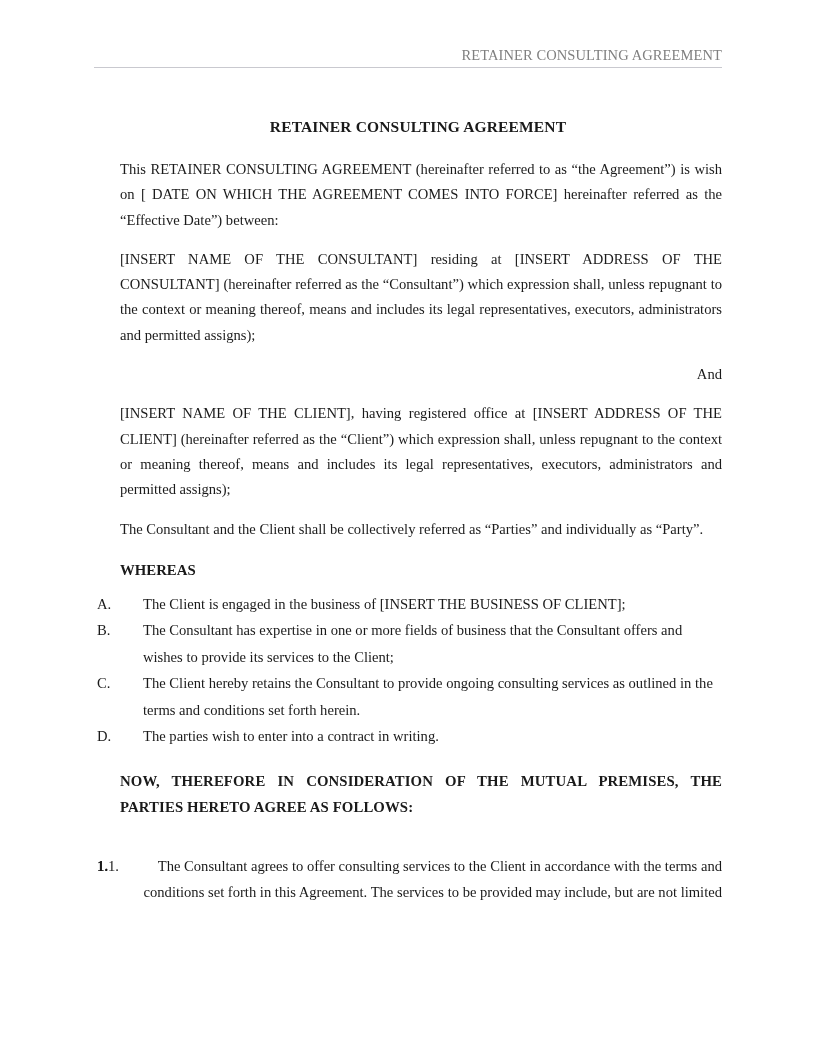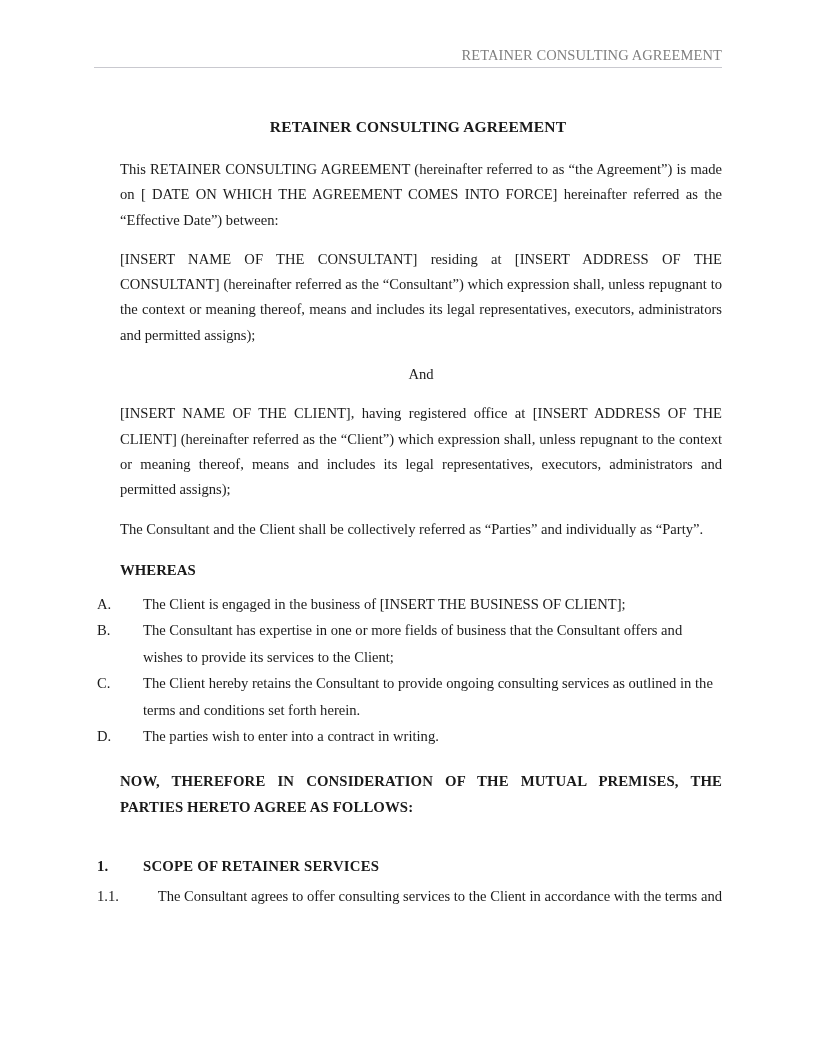--- a/index.html
+++ b/index.html
@@ -61,21 +61,21 @@
   p.para {
     margin: 0 0 14px 0;
     padding: 0 0 0 26px;
     font-size: 14.6px;
     line-height: 25.3px;
     text-align: justify;
     text-justify: inter-word;
     color: #1b1b1b;
   }
   p.para.last-left {
-    text-align: center;
+    text-align: right;
   }
   p.para.nowrap-line {
     text-align: left;
     white-space: nowrap;
   }
 
   .whereas {
     margin: 16px 0 8px 0;
     padding: 0 0 0 26px;
     font-weight: bold;
@@ -171,21 +171,21 @@
 
   <div class="header">
     <div class="header-title">RETAINER CONSULTING AGREEMENT</div>
     <div class="header-rule"></div>
   </div>
 
   <div class="body">
 
     <div class="doc-title">RETAINER CONSULTING AGREEMENT</div>
 
-    <p class="para">This RETAINER CONSULTING AGREEMENT (hereinafter referred to as “the Agreement”) is made on [ DATE ON WHICH THE AGREEMENT COMES INTO FORCE] hereinafter referred as the “Effective Date”) between:</p>
+    <p class="para">This RETAINER CONSULTING AGREEMENT (hereinafter referred to as “the Agreement”) is wish on [ DATE ON WHICH THE AGREEMENT COMES INTO FORCE] hereinafter referred as the “Effective Date”) between:</p>
 
     <p class="para">[INSERT NAME OF THE CONSULTANT] residing at [INSERT ADDRESS OF THE CONSULTANT] (hereinafter referred as the “Consultant”) which expression shall, unless repugnant to the context or meaning thereof, means and includes its legal representatives, executors, administrators and permitted assigns);</p>
 
     <p class="para last-left">And</p>
 
     <p class="para">[INSERT NAME OF THE CLIENT], having registered office at [INSERT ADDRESS OF THE CLIENT] (hereinafter referred as the “Client”) which expression shall, unless repugnant to the context or meaning thereof, means and includes its legal representatives, executors, administrators and permitted assigns);</p>
 
     <p class="para nowrap-line">The Consultant and the Client shall be collectively referred as “Parties” and individually as “Party”.</p>
 
     <div class="whereas">WHEREAS</div>
@@ -206,21 +206,20 @@
       <li>
         <span class="marker">D.</span>
         <span>The parties wish to enter into a contract in writing.</span>
       </li>
     </ul>
 
     <p class="bold-block">NOW, THEREFORE IN CONSIDERATION OF THE MUTUAL PREMISES, THE PARTIES HERETO AGREE AS FOLLOWS:</p>
 
     <div class="section-row section-heading">
       <span class="num">1.</span>
-      <span>SCOPE OF RETAINER SERVICES</span>
     </div>
 
     <div class="clause">
       <span class="num">1.1.</span>
       <span>The Consultant agrees to offer consulting services to the Client in accordance with the terms and conditions set forth in this Agreement. The services to be provided may include, but are not limited to:</span>
     </div>
 
   </div>
 
   <div class="footer">

